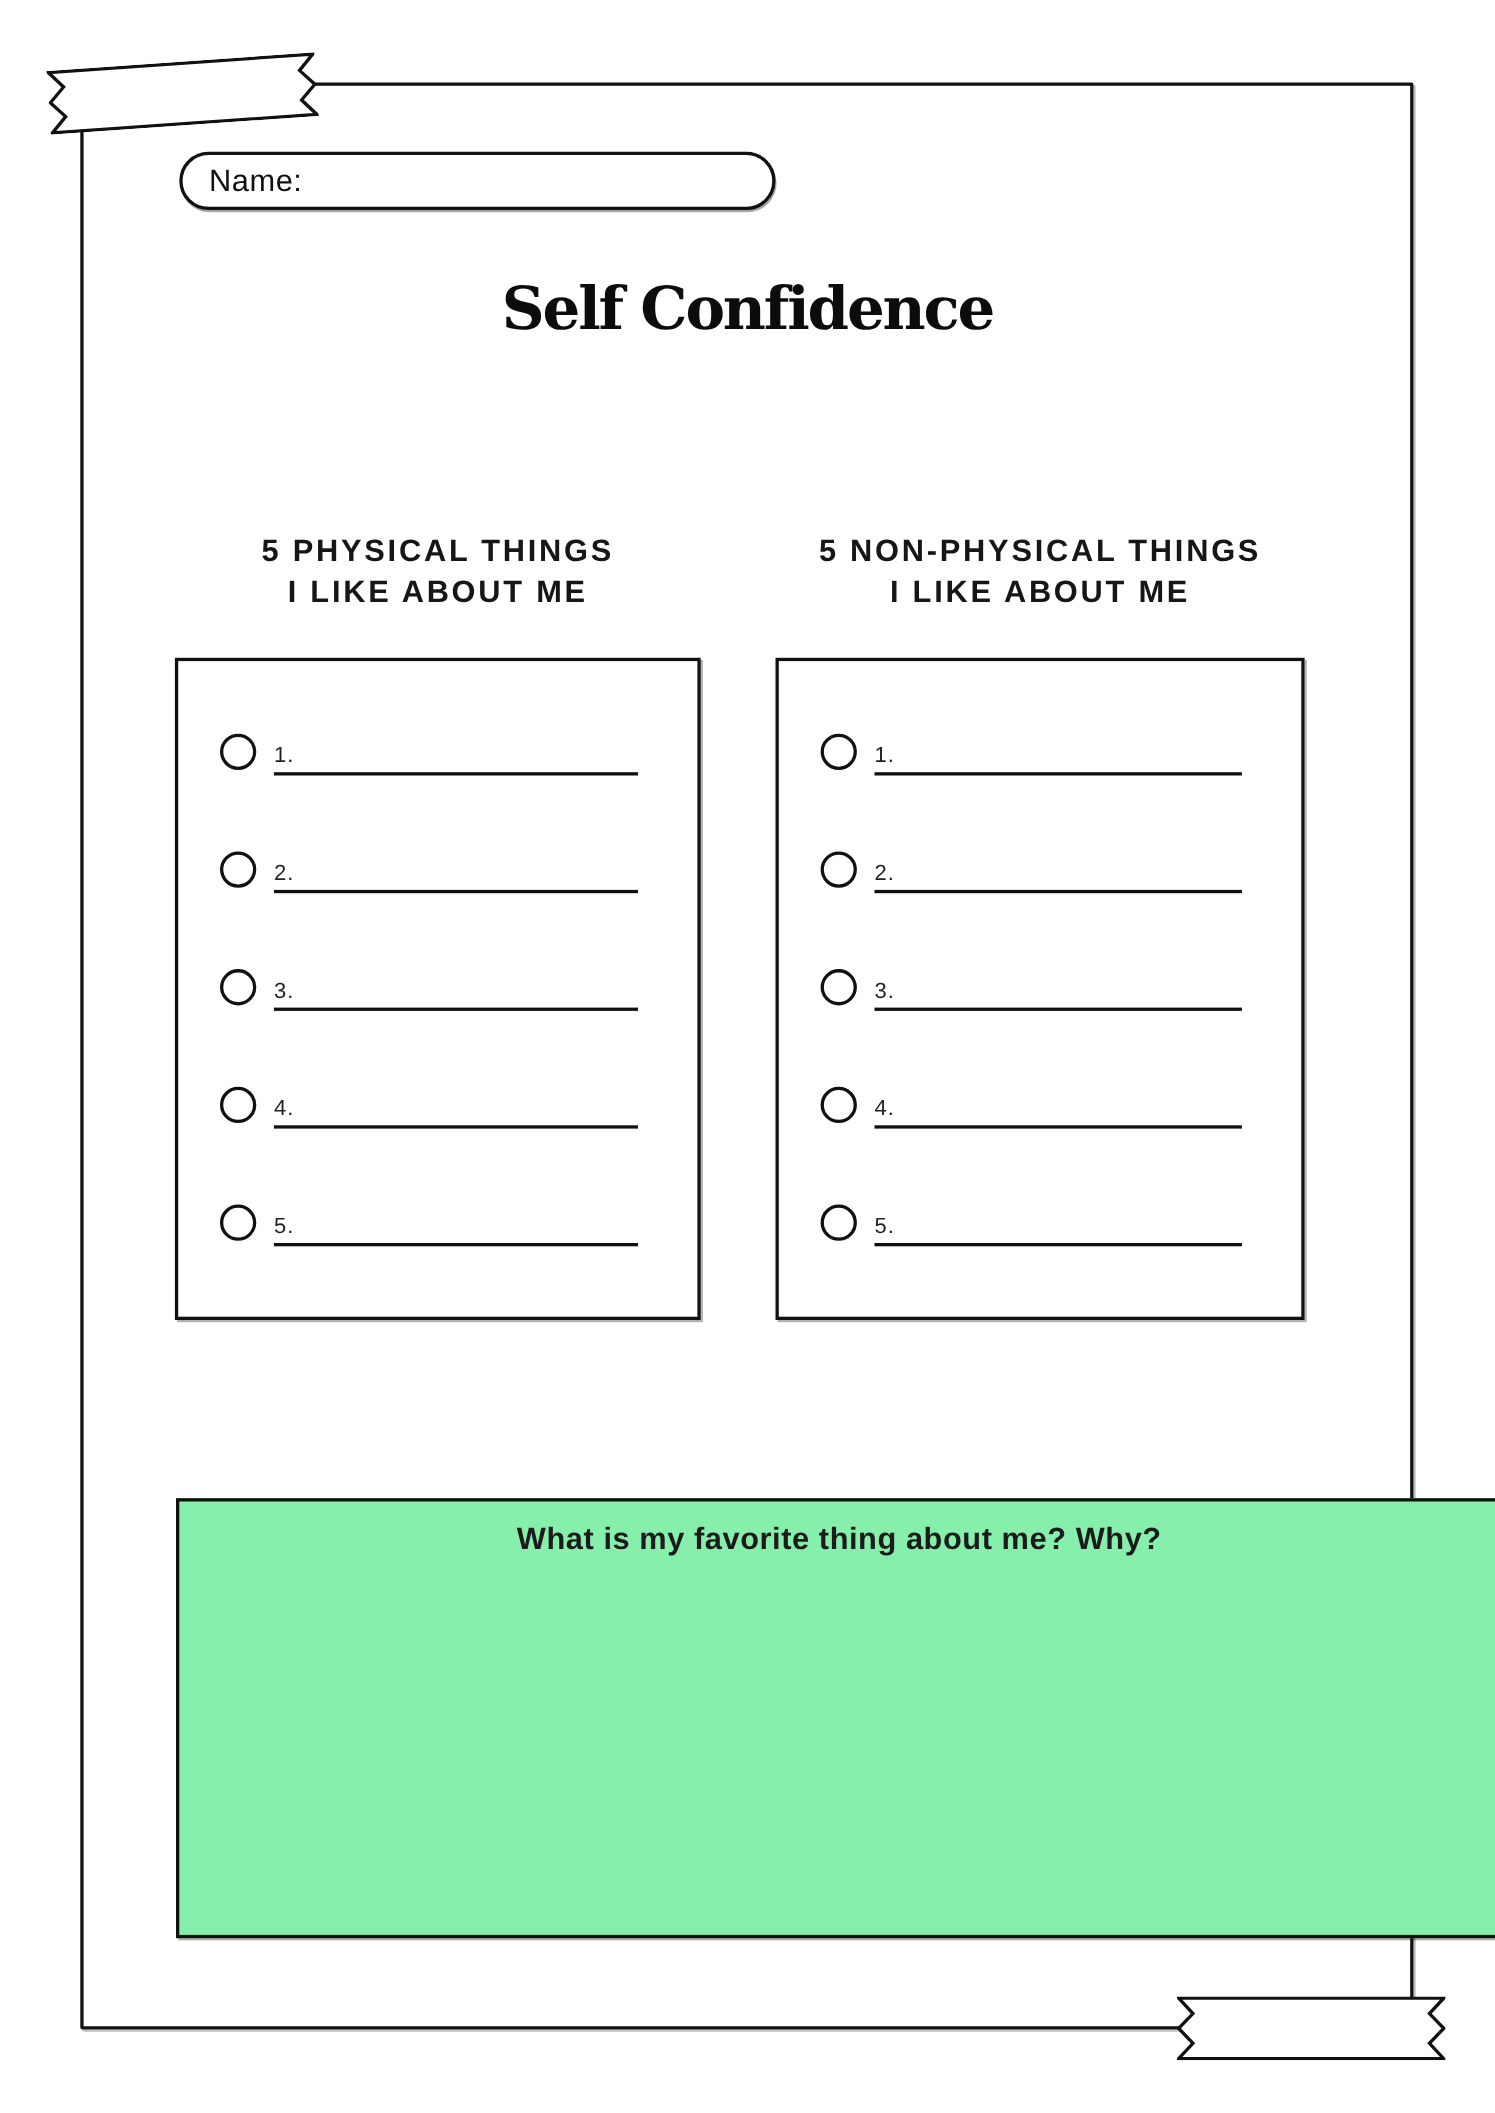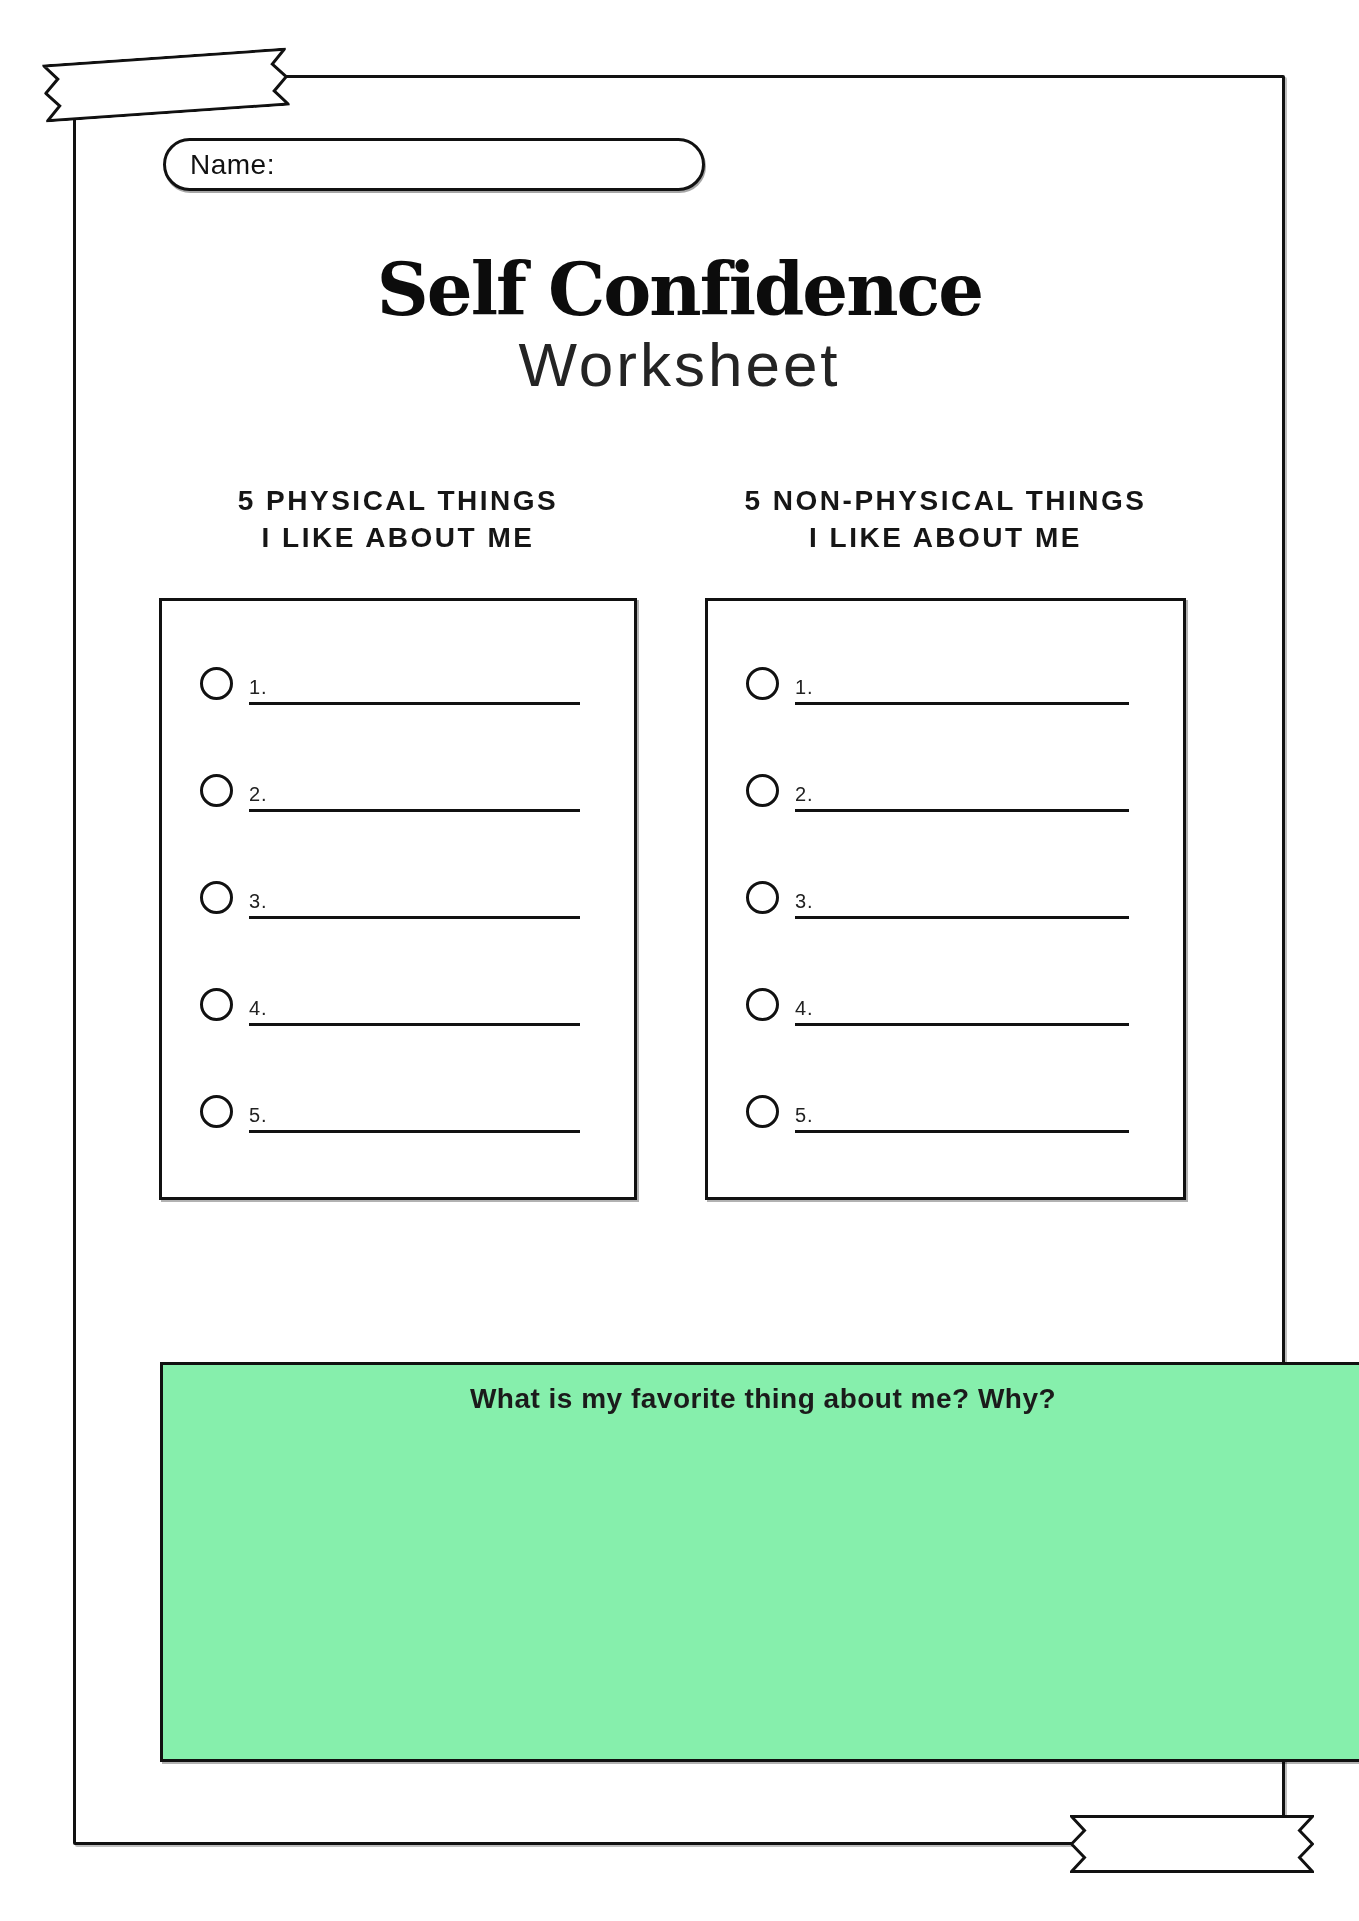--- a/index.html
+++ b/index.html
@@ -18,21 +18,21 @@
     display:flex; align-items:center; padding-left:24px;
     font-size:28px; letter-spacing:0.5px;
     box-shadow:1px 2px 0 rgba(0,0,0,0.35);
   }
   .pill-name { left:163px; width:542px; }
   .pill-date { left:805px; width:380px; }
 
   .title {
     position:absolute; left:0; top:252px; width:100%; text-align:center;
     font-family:"DejaVu Serif", serif; font-weight:bold;
-    font-size:72px; letter-spacing:-2px; line-height:1.05; color:#0c0c0c;
+    font-size:54px; letter-spacing:-2px; line-height:1.05; color:#0c0c0c;
   }
   .subtitle {
     position:absolute; left:0; top:334px; width:100%; text-align:center;
     font-size:62px; font-weight:300; letter-spacing:3px; color:#242424; line-height:1.0;
   }
 
   .col-heading {
     position:absolute; top:482px; text-align:center;
     font-weight:bold; font-size:28px; letter-spacing:2.5px; line-height:37px; color:#161616;
   }
@@ -83,21 +83,20 @@
 
 <div class="page">
 
   <div class="frame"></div>
 
   <div class="pill pill-name">
     <span>Name:</span>
   </div>
 
   <div class="title">Self Confidence</div>
-  <div class="subtitle">Worksheet</div>
 
   <div class="col-heading left">
     <div>5 PHYSICAL THINGS</div>
     <div>I LIKE ABOUT ME</div>
   </div>
   <div class="col-heading right">
     <div>5 NON-PHYSICAL THINGS</div>
     <div>I LIKE ABOUT ME</div>
   </div>
 

